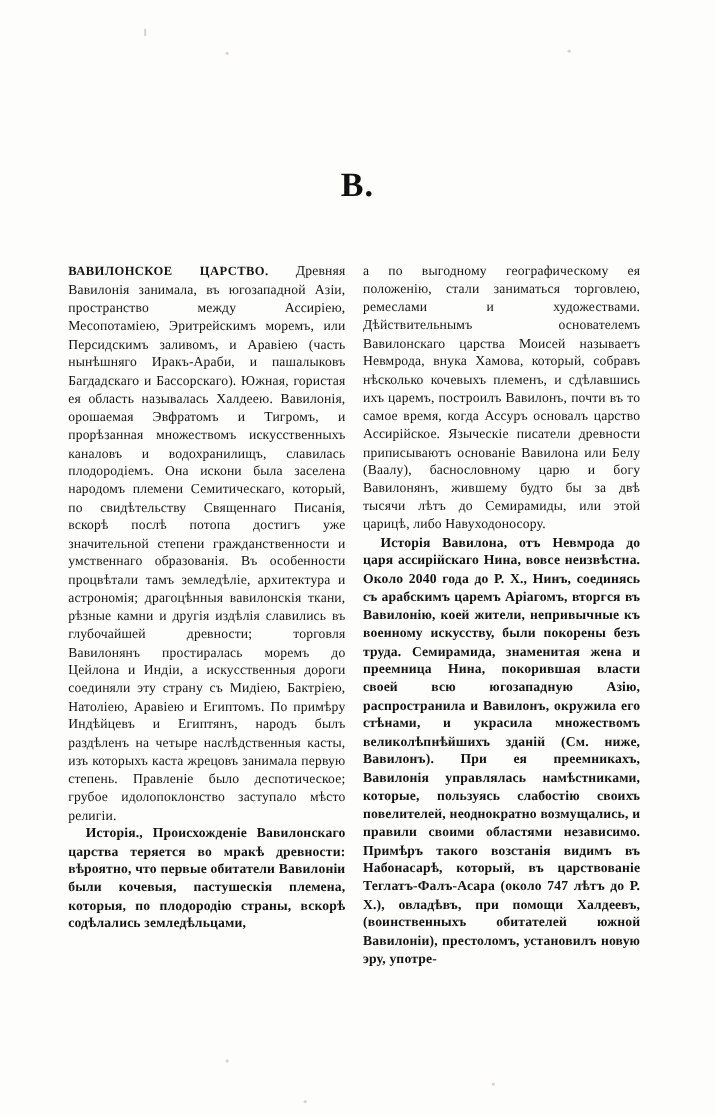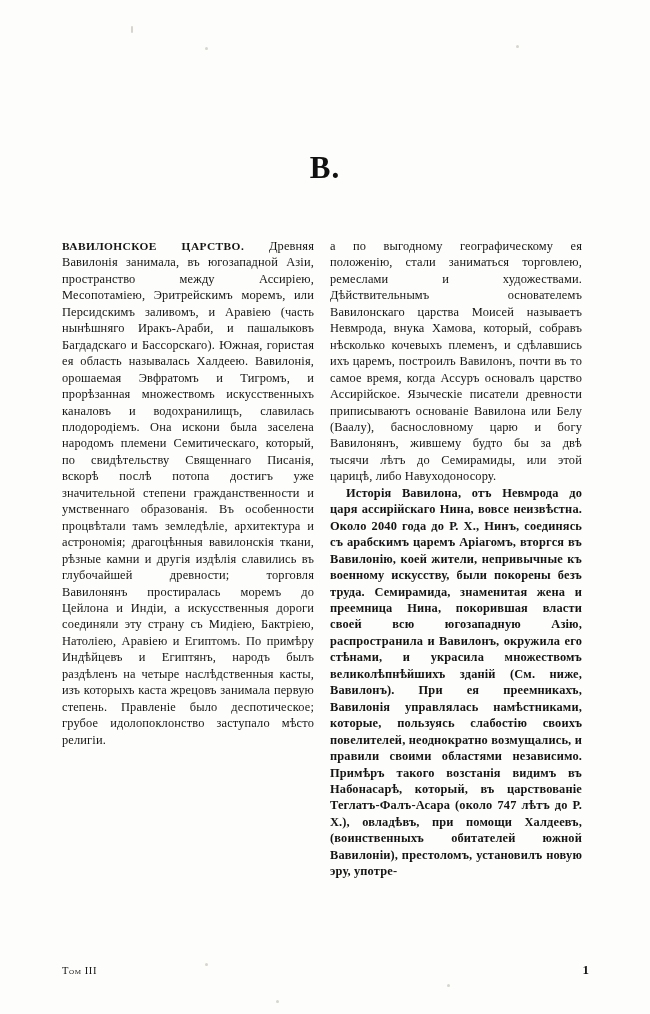--- a/index.html
+++ b/index.html
@@ -106,31 +106,30 @@
 
   <div class="drop-cap-letter">B.</div>
 
   <div class="columns">
 
     <div class="col">
       <p>
         <span class="smallcaps">ВАВИЛОНСКОЕ ЦАРСТВО.</span>
         <span>Древняя Вавилонія занимала, въ югозападной Азіи, пространство между Ассиріею, Месопотаміею, Эритрейскимъ моремъ, или Персидскимъ заливомъ, и Аравіею (часть нынѣшняго Иракъ-Араби, и пашалыковъ Багдадскаго и Бассорскаго). Южная, гористая ея область называлась Халдеею. Вавилонія, орошаемая Эвфратомъ и Тигромъ, и прорѣзанная множествомъ искусственныхъ каналовъ и водохранилищъ, славилась плодородіемъ. Она искони была заселена народомъ племени Семитическаго, который, по свидѣтельству Священнаго Писанія, вскорѣ послѣ потопа достигъ уже значительной степени гражданственности и умственнаго образованія. Въ особенности процвѣтали тамъ земледѣліе, архитектура и астрономія; драгоцѣнныя вавилонскія ткани, рѣзные камни и другія издѣлія славились въ глубочайшей древности; торговля Вавилонянъ простиралась моремъ до Цейлона и Индіи, а искусственныя дороги соединяли эту страну съ Мидіею, Бактріею, Натоліею, Аравіею и Египтомъ. По примѣру Индѣйцевъ и Египтянъ, народъ былъ раздѣленъ на четыре наслѣдственныя касты, изъ которыхъ каста жрецовъ занимала первую степень. Правленіе было деспотическое; грубое идолопоклонство заступало мѣсто религіи.</span>
       </p>
+      <p class="indent">
+        <span>Исторія., Происхожденіе Вавилонскаго царства теряется во мракѣ древности: вѣроятно, что первые обитатели Вавилоніи были кочевыя, пастушескія племена, которыя, по плодородію страны, вскорѣ содѣлались земледѣльцами,</span>
+      </p>
     </div>
 
     <div class="col">
       <p>
         <span>а по выгодному географическому ея положенію, стали заниматься торговлею, ремеслами и художествами. Дѣйствительнымъ основателемъ Вавилонскаго царства Моисей называетъ Невмрода, внука Хамова, который, собравъ нѣсколько кочевыхъ племенъ, и сдѣлавшись ихъ царемъ, построилъ Вавилонъ, почти въ то самое время, когда Ассуръ основалъ царство Ассирійское. Язычеcкіе писатели древности приписываютъ основаніе Вавилона или Белу (Ваалу), баснословному царю и богу Вавилонянъ, жившему будто бы за двѣ тысячи лѣтъ до Семирамиды, или этой царицѣ, либо Навуходоносору.</span>
       </p>
       <p class="indent">
         <span>Исторія Вавилона, отъ Невмрода до царя ассирійскаго Нина, вовсе неизвѣстна. Около 2040 года до Р. Х., Нинъ, соединясь съ арабскимъ царемъ Аріагомъ, вторгся въ Вавилонію, коей жители, непривычные къ военному искусству, были покорены безъ труда. Семирамида, знаменитая жена и преемница Нина, покорившая власти своей всю югозападную Азію, распространила и Вавилонъ, окружила его стѣнами, и украсила множествомъ великолѣпнѣйшихъ зданій (См. ниже, Вавилонъ). При ея преемникахъ, Вавилонія управлялась намѣстниками, которые, пользуясь слабостію своихъ повелителей, неоднократно возмущались, и правили своими областями независимо. Примѣръ такого возстанія видимъ въ Набонасарѣ, который, въ царствованіе Теглатъ-Фалъ-Асара (около 747 лѣтъ до Р. Х.), овладѣвъ, при помощи Халдеевъ, (воинственныхъ обитателей южной Вавилоніи), престоломъ, установилъ новую эру, употре-</span>
       </p>
     </div>
 
   </div>
 
-  <div class="footer">
-    <span class="vol">Том III</span>
-    <span class="pageno">1</span>
-  </div>
 
 </div>
 
 </body></html>

